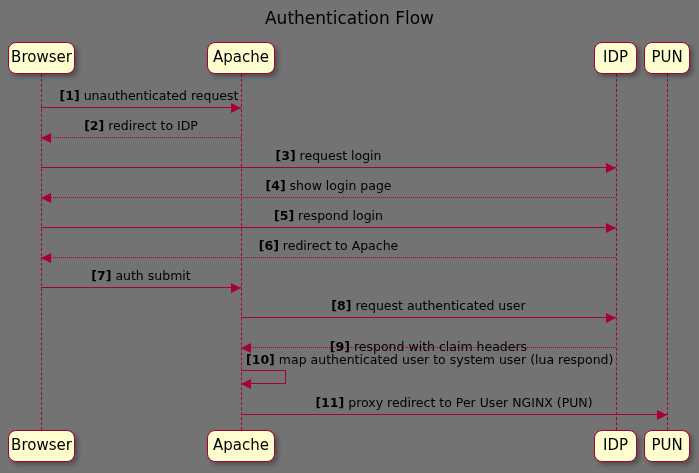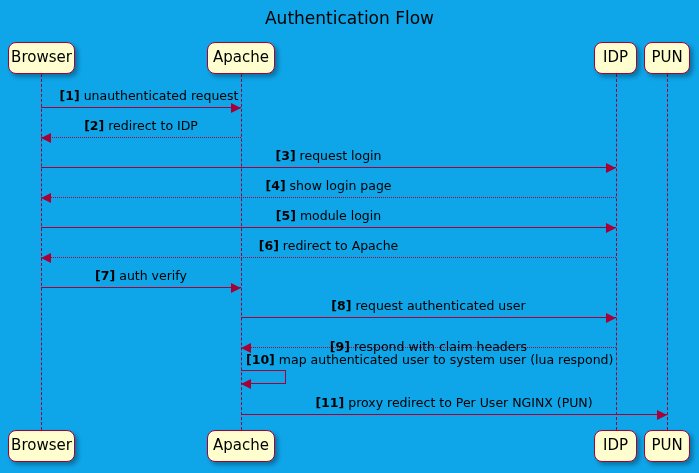--- a/index.html
+++ b/index.html
@@ -7,21 +7,21 @@
     padding: 0;
     background: #FFFFFF;
   }
   body {
     font-family: "DejaVu Sans", sans-serif;
   }
   #diagram {
     position: relative;
     width: 699px;
     height: 473px;
-    background: #0ea5e9;
+    background: #737373;
     overflow: hidden;
   }
   .title {
     position: absolute;
     left: 0;
     top: 8px;
     width: 699px;
     text-align: center;
     font-size: 17px;
     color: #000000;
@@ -134,27 +134,27 @@
       <div class="arrowhead left" style="top: 133px; left: 41px;"></div>
       <div class="msg-label" style="left: 41px; width: 200px; top: 118px;"><b>[2]</b> <span>redirect to IDP</span></div>
       <div class="msg-line" style="left: 41px; top: 167px; width: 575px;"></div>
       <div class="arrowhead right" style="top: 163px; left: 606px;"></div>
       <div class="msg-label" style="left: 41px; width: 575px; top: 148px;"><b>[3]</b> <span>request login</span></div>
       <div class="msg-line dotted" style="left: 41px; top: 197px; width: 575px;"></div>
       <div class="arrowhead left" style="top: 193px; left: 41px;"></div>
       <div class="msg-label" style="left: 41px; width: 575px; top: 178px;"><b>[4]</b> <span>show login page</span></div>
       <div class="msg-line" style="left: 41px; top: 227px; width: 575px;"></div>
       <div class="arrowhead right" style="top: 223px; left: 606px;"></div>
-      <div class="msg-label" style="left: 41px; width: 575px; top: 208px;"><b>[5]</b> <span>module login</span></div>
+      <div class="msg-label" style="left: 41px; width: 575px; top: 208px;"><b>[5]</b> <span>respond login</span></div>
       <div class="msg-line dotted" style="left: 41px; top: 257px; width: 575px;"></div>
       <div class="arrowhead left" style="top: 253px; left: 41px;"></div>
       <div class="msg-label" style="left: 41px; width: 575px; top: 238px;"><b>[6]</b> <span>redirect to Apache</span></div>
       <div class="msg-line" style="left: 41px; top: 287px; width: 200px;"></div>
       <div class="arrowhead right" style="top: 283px; left: 231px;"></div>
-      <div class="msg-label" style="left: 41px; width: 200px; top: 268px;"><b>[7]</b> <span>auth verify</span></div>
+      <div class="msg-label" style="left: 41px; width: 200px; top: 268px;"><b>[7]</b> <span>auth submit</span></div>
       <div class="msg-line" style="left: 241px; top: 317px; width: 375px;"></div>
       <div class="arrowhead right" style="top: 313px; left: 606px;"></div>
       <div class="msg-label" style="left: 241px; width: 375px; top: 298px;"><b>[8]</b> <span>request authenticated user</span></div>
       <div class="msg-line dotted" style="left: 241px; top: 347px; width: 375px;"></div>
       <div class="arrowhead left" style="top: 343px; left: 241px;"></div>
       <div class="msg-label" style="left: 241px; width: 375px; top: 328px; margin-top: 11px;"><b>[9]</b> <span>respond with claim headers</span></div>
       <div class="self-loop" style="left: 241px; top: 370px; width: 45px; height: 14px;"></div>
       <div class="arrowhead left" style="left: 241px; top: 379px;"></div>
       <div class="msg-label" style="left: 246px; top: 352px; text-align: left;"><b>[10]</b> <span>map authenticated user to system user (lua respond)</span></div>
       <div class="msg-line" style="left: 241px; top: 414px; width: 426px;"></div>

